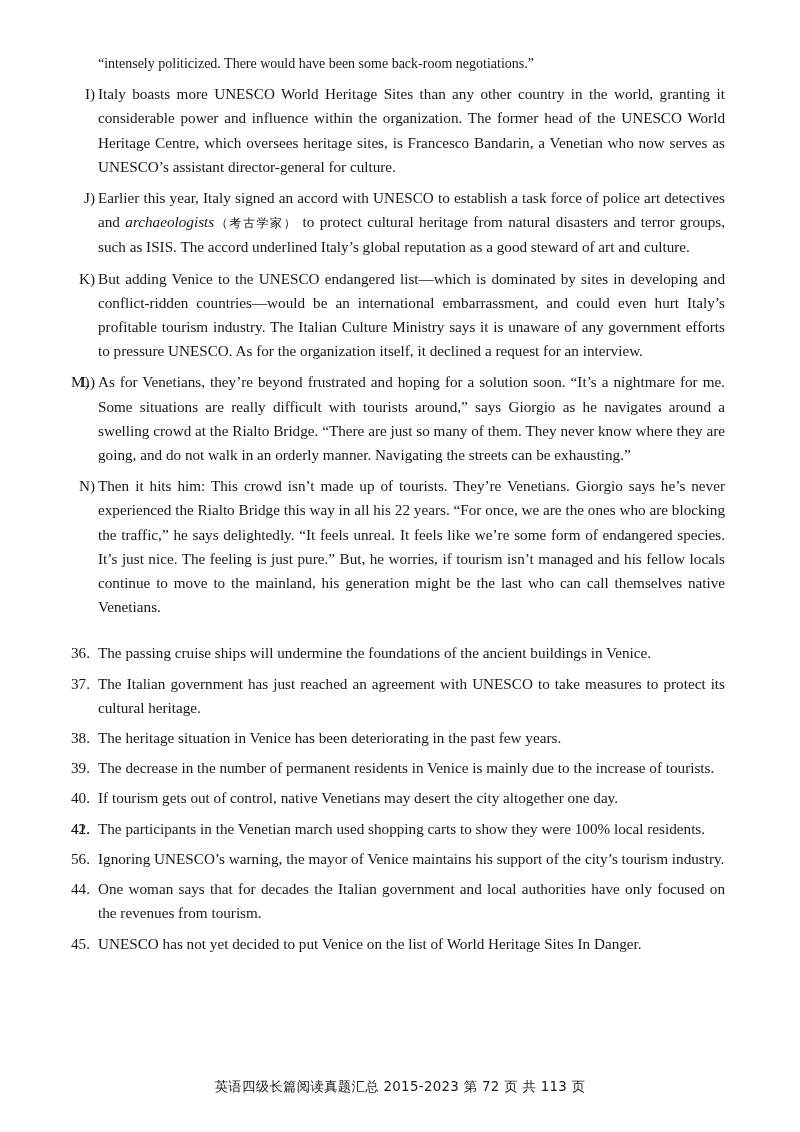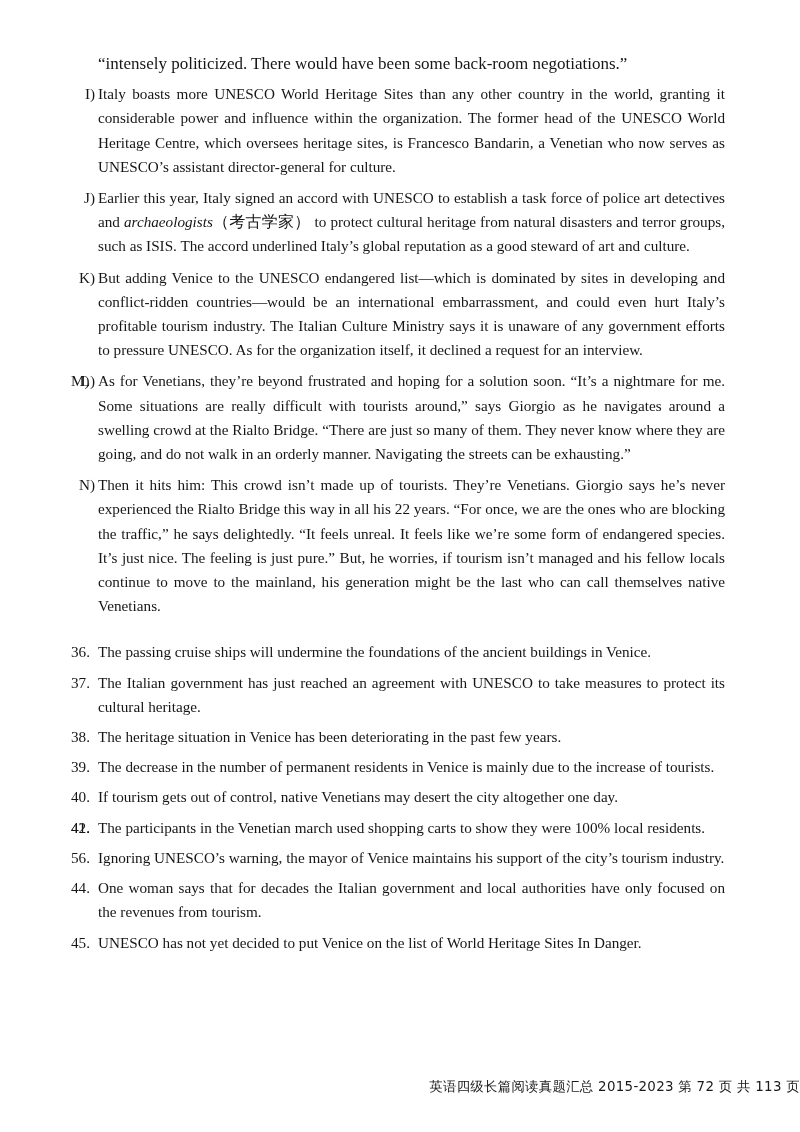--- a/index.html
+++ b/index.html
@@ -29,21 +29,21 @@
     position: absolute;
     left: 71px;
     top: 52px;
     width: 654px;
   }
 
   
   .lead-line {
     margin: 0 0 6px 0;
     padding-left: 27px;
-    font-size: 17px;
+    font-size: 14px;
     line-height: 24.2px;
     text-align: left;
   }
 
   
   .para {
     position: relative;
     margin: 0 0 7px 0;
     padding-left: 27px;
     font-size: 15.2px;
@@ -67,21 +67,21 @@
   
   .para.wide .marker {
     width: 26px;
     text-align: left;
   }
 
   .para em {
   }
   .cjk {
     font-family: "DejaVu Sans", "Liberation Sans", sans-serif;
-    font-size: 16px;
+    font-size: 12px;
   }
 
   
   .questions {
     margin-top: 22px;
   }
   .qitem {
     position: relative;
     margin: 0 0 6px 0;
     padding-left: 27px;
@@ -101,21 +101,21 @@
     line-height: 24.2px;
     white-space: nowrap;
   }
 
   
   .footer {
     position: absolute;
     left: 0;
     top: 1077px;
     width: 800px;
-    text-align: right;
+    text-align: center;
     font-family: "DejaVu Sans", "Liberation Sans", sans-serif;
     font-size: 13.4px;
     line-height: 20px;
     color: #1a1a1a;
     letter-spacing: 0.3px;
   }
 </style>
 </head>
 <body>
 

